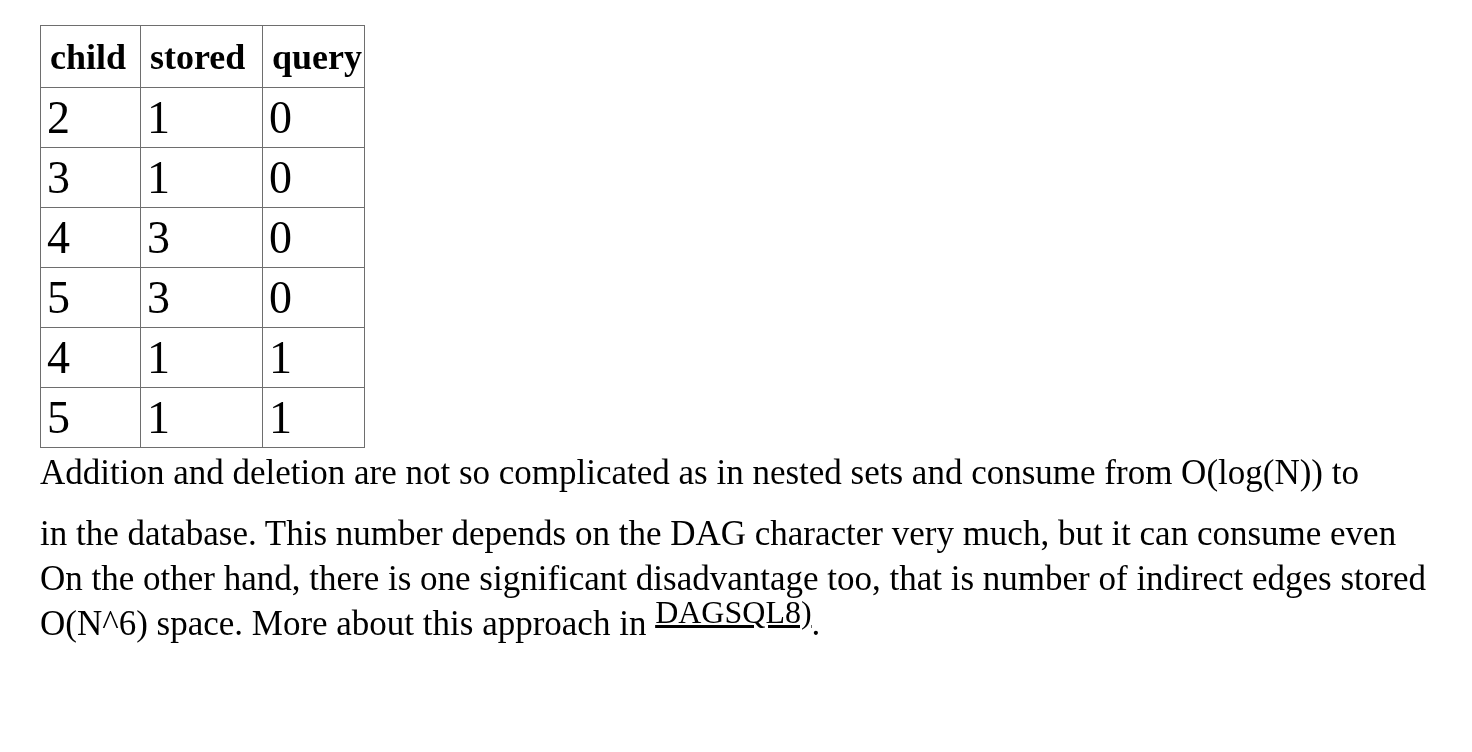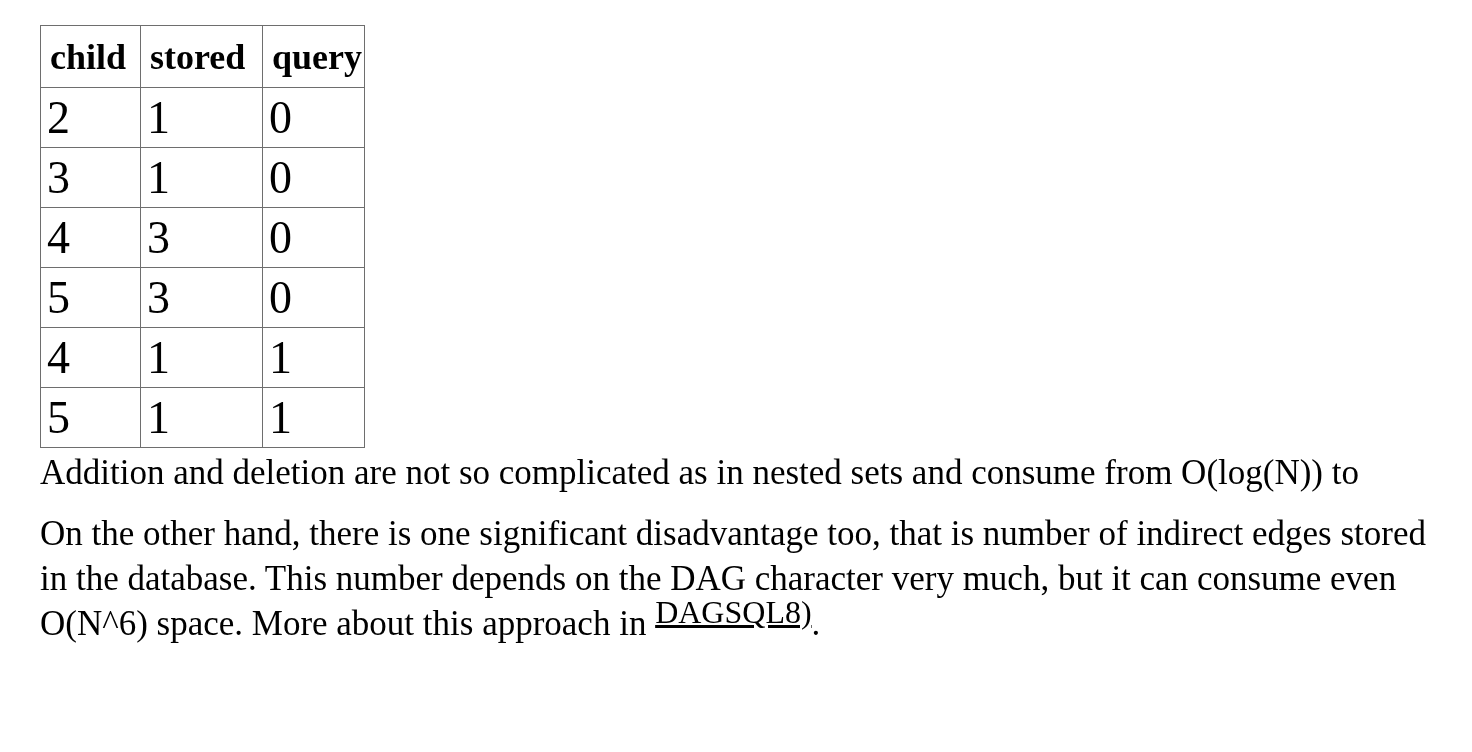--- a/index.html
+++ b/index.html
@@ -116,20 +116,20 @@
         <td>1</td>
       </tr>
     </tbody>
   </table>
 
   <div class="para para-advantages">
     <div class="line">Addition and deletion are not so complicated as in nested sets and consume from O(log(N)) to</div>
   </div>
 
   <div class="para para-disadvantages">
+    <div class="line">in the database. This number depends on the DAG character very much, but it can consume even</div>
     <div class="line">On the other hand, there is one significant disadvantage too, that is number of indirect edges stored</div>
-    <div class="line">in the database. This number depends on the DAG character very much, but it can consume even</div>
     <div class="line">
       <span>O(N^6) space. More about this approach in </span><sup class="footnote">DAGSQL8)</sup><span>.</span>
     </div>
   </div>
 
 </div>
 
 </body></html>

